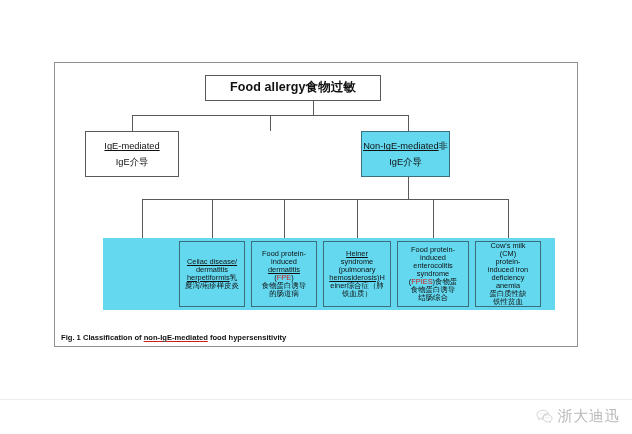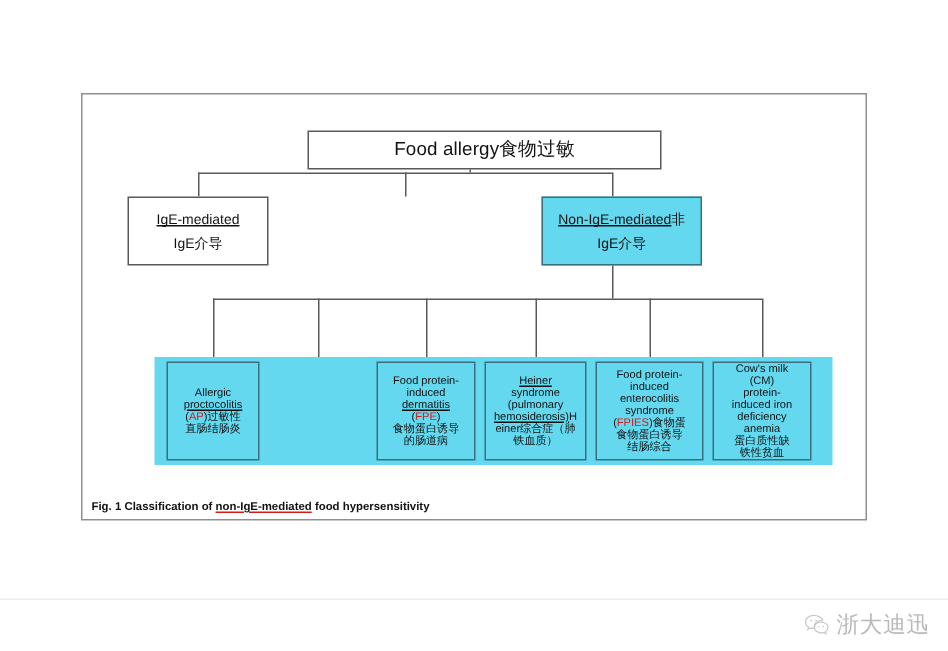--- a/index.html
+++ b/index.html
@@ -51,36 +51,36 @@
     color: #111111;
     overflow: hidden;
   }
   .node.cyan { background: #63d8ef; border-color: #3b6f7d; }
 
   .node .en { display: block; }
   .node .zh { display: block; }
 
   
   #node-root {
-    left: 150px; top: 24px;
-    width: 236px; height: 26px;
+    left: 150px; top: 12px;
+    width: 176px; height: 26px;
     font-size: 12.5px;
-    font-weight: normal;
+    font-weight: bold;
     letter-spacing: .1px;
   }
 
   
   .tier2 {
     top: 68px;
     height: 46px;
     font-size: 9.3px;
   }
   #node-ige      { left: 30px;  width: 94px; }
   #node-mixed    { left: 168px; width: 94px; }
-  #node-nonige   { left: 306px; width: 107px; }
+  #node-nonige   { left: 306px; width: 89px; }
 
   #node-ige .en, #node-nonige .en { text-decoration: underline; }
   #node-ige .zh, #node-nonige .zh { margin-top: 5px; }
   #node-mixed .zh { margin-top: 4px; }
 
   
   #leaf-band {
     position: absolute;
     left: 48px;
     top: 175px;
@@ -213,27 +213,27 @@
       <span class="en">IgE-mediated</span>
       <span class="zh">IgE介导</span>
     </div>
 
 
     <div class="node tier2 cyan" id="node-nonige">
       <span><span class="en" style="display:inline">Non-IgE-mediated</span><span style="display:inline">非</span></span>
       <span class="zh">IgE介导</span>
     </div>
 
-    <div class="node cyan leaf" id="leaf-1">
-      <span class="en">Allergic</span>
-      <span class="en ul">proctocolitis</span>
-      <span>(<span class="abbr">AP</span>)<span>过敏性</span></span>
-      <span class="zh">直肠结肠炎</span>
-    </div>
-
+
+    <div class="node cyan leaf" id="leaf-2">
+      <span class="en ul">Celiac disease/</span>
+      <span class="en">dermatitis</span>
+      <span><span class="ul">herpetiformis</span><span>乳</span></span>
+      <span class="zh">糜泻/疱疹样皮炎</span>
+    </div>
 
     <div class="node cyan leaf" id="leaf-3">
       <span class="en">Food protein-</span>
       <span class="en">induced</span>
       <span class="en ul">dermatitis</span>
       <span>(<span class="abbr">FPE</span>)</span>
       <span class="zh">食物蛋白诱导</span>
       <span class="zh">的肠道病</span>
     </div>
 

